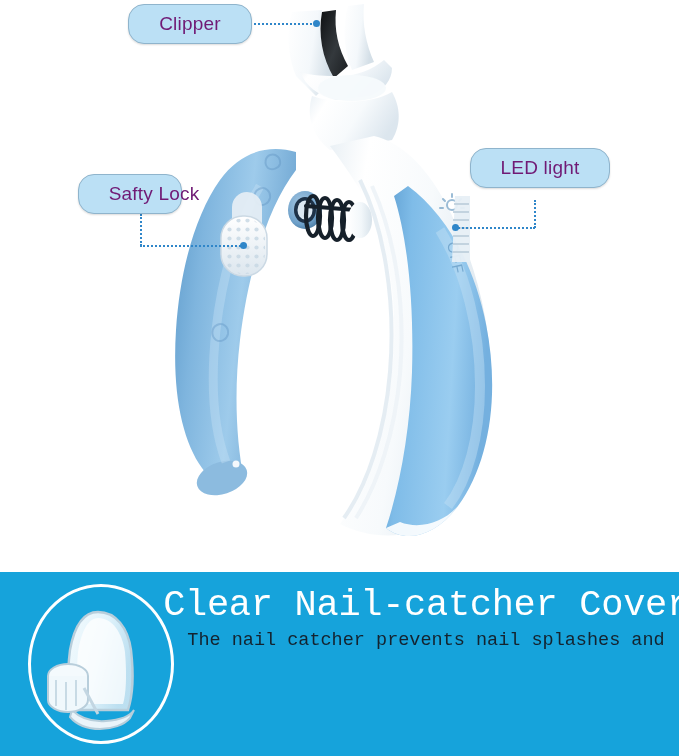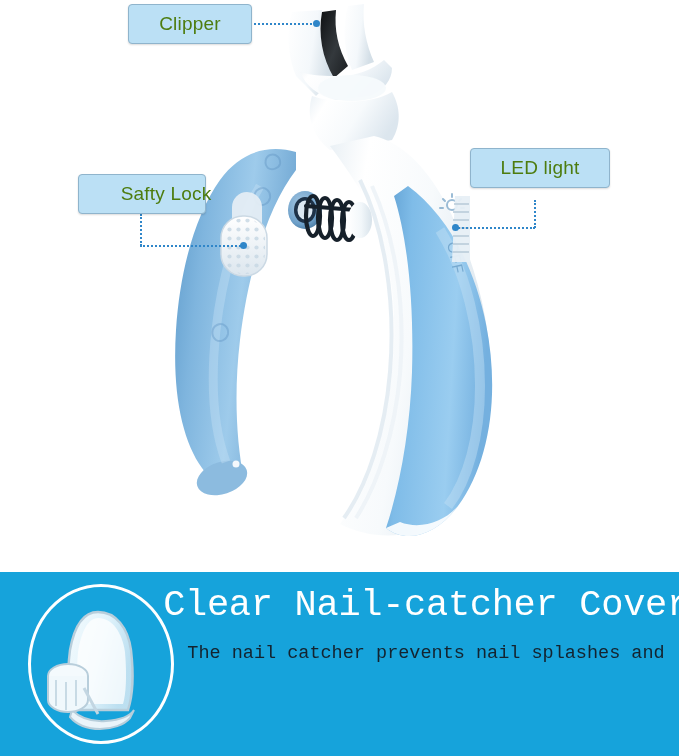--- a/index.html
+++ b/index.html
@@ -12,30 +12,30 @@
   }
 
   
   #stage { position:absolute; left:0; top:0; width:679px; height:572px; background:#fff; }
 
   
   .callout {
     position:absolute;
     background:#bbe0f5;
     border:1px solid #8fb4cc;
-    border-radius:4px;
-    color:#4d7c0f;
+    border-radius:16px;
+    color:#701a75;
     display:flex; align-items:center; justify-content:center;
     font-size:19px;
     letter-spacing:.2px;
     box-shadow:0 1px 2px rgba(0,0,0,.14);
     white-space:nowrap;
   }
   #cl-clipper { left:128px; top:4px;  width:124px; height:40px; }
-  #cl-lock    { left:78px;  top:174px; width:128px; height:40px;padding-left:48px; }
+  #cl-lock    { left:78px;  top:174px; width:104px; height:40px;padding-left:48px; }
   #cl-led     { left:470px; top:148px; width:140px; height:40px; }
 
   
   .leader { position:absolute; }
   .dot-h {
     border-top:2px dotted #2f86c9;
     height:0;
   }
   .dot-v {
     border-left:2px dotted #2f86c9;
@@ -88,21 +88,21 @@
     font-size:37px;
     font-weight:400;
     letter-spacing:-.3px;
     line-height:1.25;
     white-space:nowrap;
   }
   .banner-line {
     color:#14232f;
     font-size:18.5px;
     line-height:1.05;
-    margin-top:16px;
+    margin-top:3px;
     white-space:nowrap;
   }
   .banner-line.second { margin-top:22px; }
 </style>
 </head>
 <body>
 
 <div id="stage">
 
   <svg id="product" viewBox="0 0 679 572" xmlns="http://www.w3.org/2000/svg">

